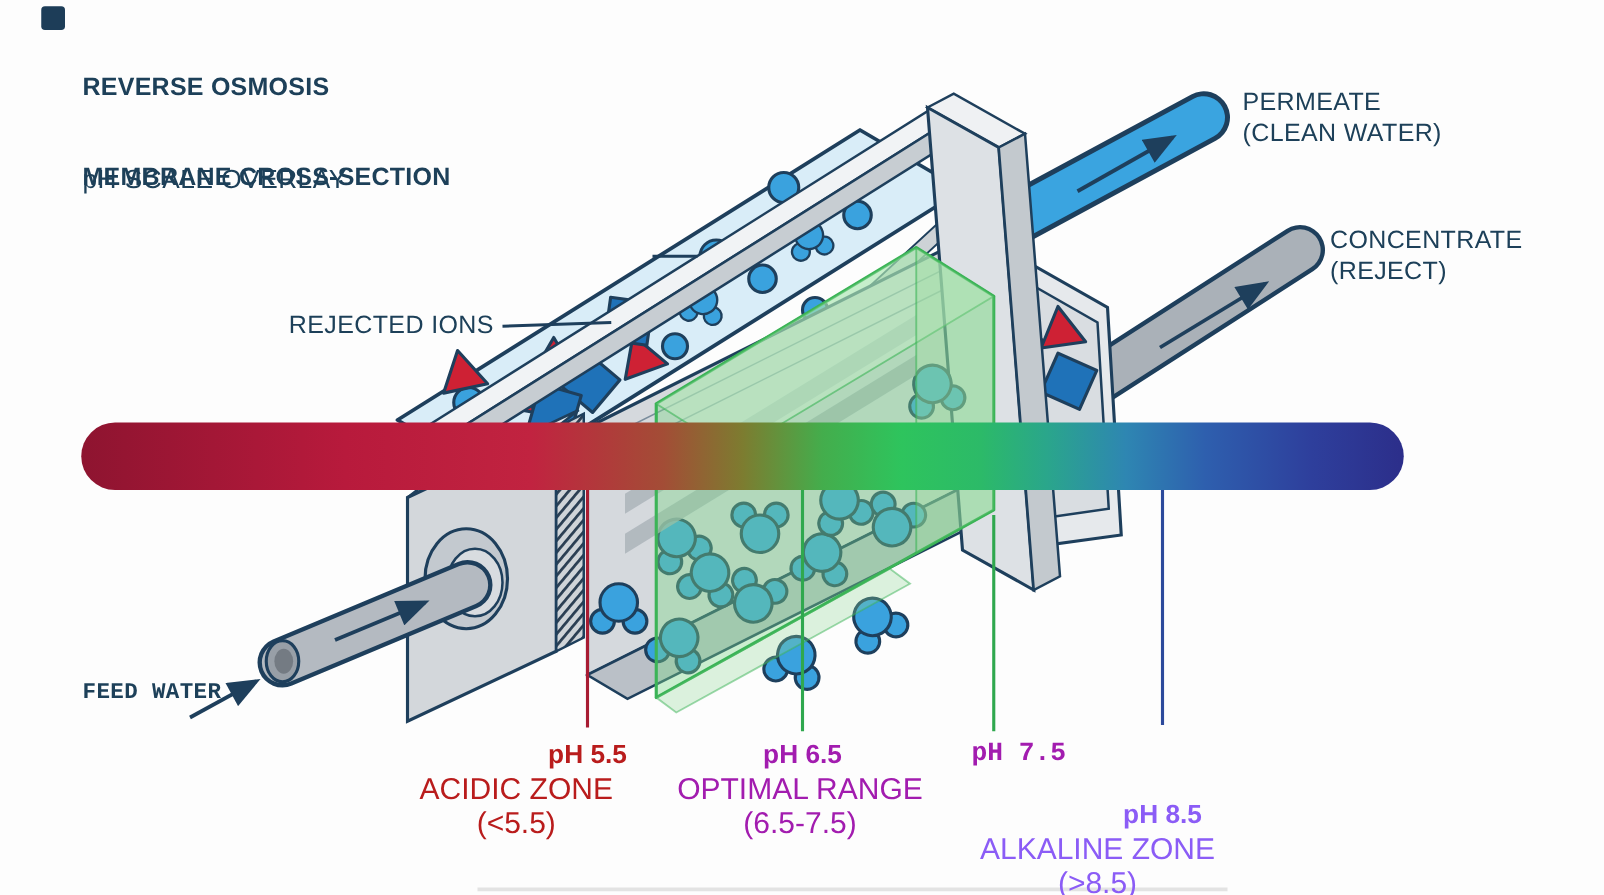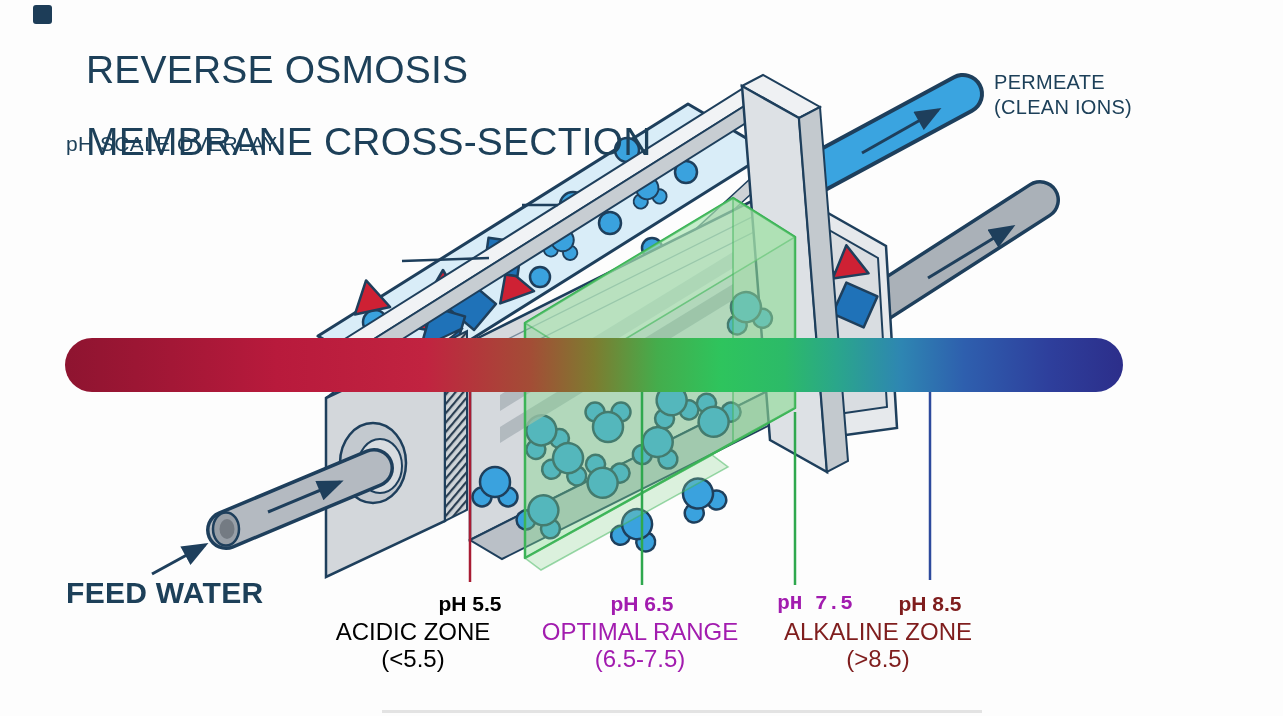--- a/index.html
+++ b/index.html
@@ -1,28 +1,28 @@
 <!DOCTYPE html>
 <html><head>
 <meta charset="utf-8">
 <style>
   html,body{margin:0;padding:0;background:#ffffff;}
   #stage{position:relative;width:1283px;height:716px;background:#fdfdfd;overflow:hidden;
          font-family:"Liberation Sans",sans-serif;}
   #art{position:absolute;left:0;top:0;}
   .txt{position:absolute;white-space:pre-line;}
   .ink{color:#1d4059;}
-  .c-red{color:#000000;}
+  .c-red{color:#b91c1c;}
   .c-green{color:#a21caf;}
-  .c-blue{color:#7f1d1d;}
-  .title{left:66px;top:52px;font-size:39px;font-weight:400;line-height:36px;letter-spacing:.2px;margin-left:20px;}
+  .c-blue{color:#8b5cf6;margin-top:48px;}
+  .title{left:66px;top:52px;font-size:20px;font-weight:700;line-height:36px;letter-spacing:.2px;}
   .subtitle{left:66px;top:132px;font-size:21px;font-weight:400;letter-spacing:.4px;}
   .lbl{font-size:20px;font-weight:500;letter-spacing:.3px;line-height:25px;}
   .lbl-right{text-align:right;}
-  .feed{left:66px;top:576px;font-size:30px;font-weight:700;letter-spacing:.3px;}
+  .feed{left:66px;top:544px;font-size:18px;font-weight:700;letter-spacing:.3px;font-family:Liberation Mono, monospace;}
   .ph{font-size:21px;font-weight:700;width:140px;text-align:center;top:592px;}
   .zone{font-size:24px;font-weight:500;width:240px;text-align:center;top:618px;line-height:27px;}
 </style>
 </head>
 <body>
 
 <div id="stage">
 
   <svg id="art" width="1283" height="716" viewBox="0 0 1283 716">
     <defs>
@@ -179,22 +179,24 @@
       <line x1="522" y1="205" x2="558" y2="205" stroke="#1e3f5c" stroke-width="2.5"></line>
       <line x1="402" y1="261" x2="489" y2="258" stroke="#1e3f5c" stroke-width="2.5"></line>
       <path d="M152,574 L205,545" stroke="#1e3f5c" stroke-width="3" fill="none" marker-end="url(#ah)"></path>
     </g>
   </svg>
 
   <div class="txt title ink"><span>REVERSE OSMOSIS</span><br>
     <span>MEMBRANE CROSS-SECTION</span></div>
   <div class="txt subtitle ink">pH SCALE OVERLAY</div>
 
-
-  <div class="txt lbl ink" style="left:994px;top:70px;"><span>PERMEATE</span><br><span>(CLEAN IONS)</span></div>
+  <div class="txt lbl lbl-right ink" style="left:230px;top:248px;width:165px;">REJECTED IONS</div>
+
+  <div class="txt lbl ink" style="left:994px;top:70px;"><span>PERMEATE</span><br><span>(CLEAN WATER)</span></div>
+  <div class="txt lbl ink" style="left:1064px;top:180px;"><span>CONCENTRATE</span><br><span>(REJECT)</span></div>
 
   <div class="txt feed ink">FEED WATER</div>
 
   <div class="txt ph c-red" style="left:400px;">pH 5.5</div>
   <div class="txt ph c-green" style="left:572px;">pH 6.5</div>
   <div class="txt ph c-green" style="left:745px;font-family:Liberation Mono, monospace;">pH 7.5</div>
   <div class="txt ph c-blue" style="left:860px;">pH 8.5</div>
 
   <div class="txt zone c-red" style="left:293px;"><span>ACIDIC ZONE</span><br><span>(&lt;5.5)</span></div>
   <div class="txt zone c-green" style="left:520px;"><span>OPTIMAL RANGE</span><br><span>(6.5-7.5)</span></div>

